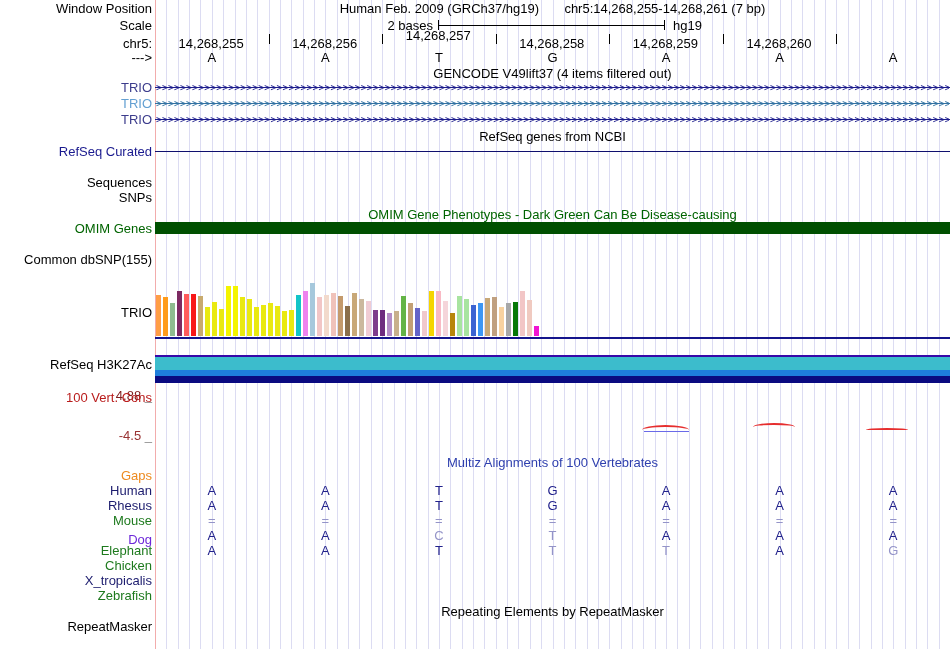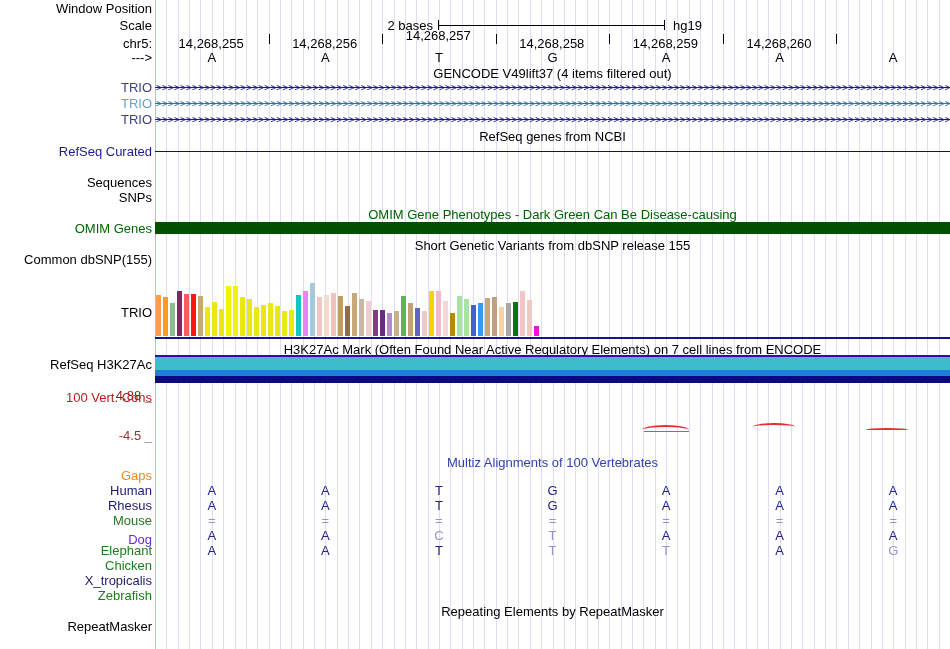--- a/index.html
+++ b/index.html
@@ -96,20 +96,25 @@
       <div class="grid-line" style="left: 881.9px;"></div>
       <div class="grid-line" style="left: 893.2px;"></div>
       <div class="grid-line" style="left: 904.6px;"></div>
       <div class="grid-line" style="left: 915.9px;"></div>
       <div class="grid-line" style="left: 927.3px;"></div>
       <div class="grid-line" style="left: 938.6px;"></div>
     </div>
   <div class="boundary" style="left:155px;"></div>
 
   <div class="lbl" style="top:1px;">Window Position</div>
+  <div class="abs" style="top:1px; left:155px; width:795px; text-align:center; white-space:nowrap;">
+    <span>Human Feb. 2009 (GRCh37/hg19)</span>
+    <span style="display:inline-block; width:18px;"></span>
+    <span>chr5:14,268,255-14,268,261 (7 bp)</span>
+  </div>
 
   <div class="lbl" style="top:18px;">Scale</div>
   <div class="abs" style="top:18px; left:345px; width:88px; text-align:right;">2 bases</div>
   <div class="abs" style="top:25px; left:438px; width:227px; height:1px; background:#000;"></div>
   <div class="abs" style="top:20px; left:438px; width:1px; height:10px; background:#000;"></div>
   <div class="abs" style="top:20px; left:664px; width:1px; height:10px; background:#000;"></div>
   <div class="abs" style="top:18px; left:673px;">hg19</div>
 
   <div class="lbl" style="top:36px;">chr5:</div>
   <div id="coord-row">
@@ -155,21 +160,20 @@
   <div class="lbl" id="refseq-lbl" style="top: 144px; color: rgb(26, 26, 142);">RefSeq Curated</div>
   <div class="hbar" id="refseq-line" style="top: 151px; height: 1px; background: rgb(16, 16, 110);"></div>
 
   <div class="lbl" style="top:175px;">Sequences</div>
   <div class="lbl" style="top:190px;">SNPs</div>
 
   <div class="ttl" id="omim-title" style="top: 207px; color: rgb(0, 100, 0);">OMIM Gene Phenotypes - Dark Green Can Be Disease-causing</div>
   <div class="lbl" id="omim-lbl" style="top: 221px; color: rgb(0, 100, 0);">OMIM Genes</div>
   <div class="hbar" id="omim-bar" style="top: 221.5px; height: 12.5px; background: rgb(0, 80, 0);"></div>
 
-  <div class="ttl" style="top:238px;">Short Genetic Variants from dbSNP release 155</div>
   <div class="lbl" style="top:252px;">Common dbSNP(155)</div>
 
   <div class="lbl" style="top:305px;">TRIO</div>
   <div id="gtex-bars">
       <div class="gbar" style="left: 156px; top: 295px; height: 41px; background: rgb(255, 157, 69);"></div>
       <div class="gbar" style="left: 163px; top: 297px; height: 39px; background: rgb(255, 155, 26);"></div>
       <div class="gbar" style="left: 170px; top: 303px; height: 33px; background: rgb(143, 188, 143);"></div>
       <div class="gbar" style="left: 177px; top: 291px; height: 45px; background: rgb(125, 42, 98);"></div>
       <div class="gbar" style="left: 184px; top: 294px; height: 42px; background: rgb(255, 92, 92);"></div>
       <div class="gbar" style="left: 191px; top: 294px; height: 42px; background: rgb(248, 24, 24);"></div>
@@ -218,21 +222,20 @@
       <div class="gbar" style="left: 492px; top: 297px; height: 39px; background: rgb(192, 160, 128);"></div>
       <div class="gbar" style="left: 499px; top: 307px; height: 29px; background: rgb(248, 210, 160);"></div>
       <div class="gbar" style="left: 506px; top: 303px; height: 33px; background: rgb(168, 168, 168);"></div>
       <div class="gbar" style="left: 513px; top: 302px; height: 34px; background: rgb(6, 120, 6);"></div>
       <div class="gbar" style="left: 520px; top: 291px; height: 45px; background: rgb(242, 198, 198);"></div>
       <div class="gbar" style="left: 527px; top: 300px; height: 36px; background: rgb(240, 202, 192);"></div>
       <div class="gbar" style="left: 534px; top: 326px; height: 10px; background: rgb(240, 20, 210);"></div>
     </div>
   <div class="hbar" id="gtex-baseline" style="top: 336.5px; height: 2px; background: rgb(20, 20, 140);"></div>
 
-  <div class="ttl" style="top:342px;">H3K27Ac Mark (Often Found Near Active Regulatory Elements) on 7 cell lines from ENCODE</div>
   <div class="lbl" style="top:357px;">RefSeq H3K27Ac</div>
   <div id="h3k27ac-layers">
       <div class="hbar" style="top: 355px; height: 2px; background: rgb(56, 8, 168);"></div>
       <div class="hbar" style="top: 357px; height: 13px; background: rgb(60, 188, 204);"></div>
       <div class="hbar" style="top: 370px; height: 5.5px; background: rgb(30, 126, 220);"></div>
       <div class="hbar" style="top: 375.5px; height: 7px; background: rgb(10, 10, 128);"></div>
     </div>
 
   <div class="lbl" style="top:388px;">
     <span id="phylop-max" style="color: #7f1d1d;">4.88</span><span class="u-suffix"> _</span>

